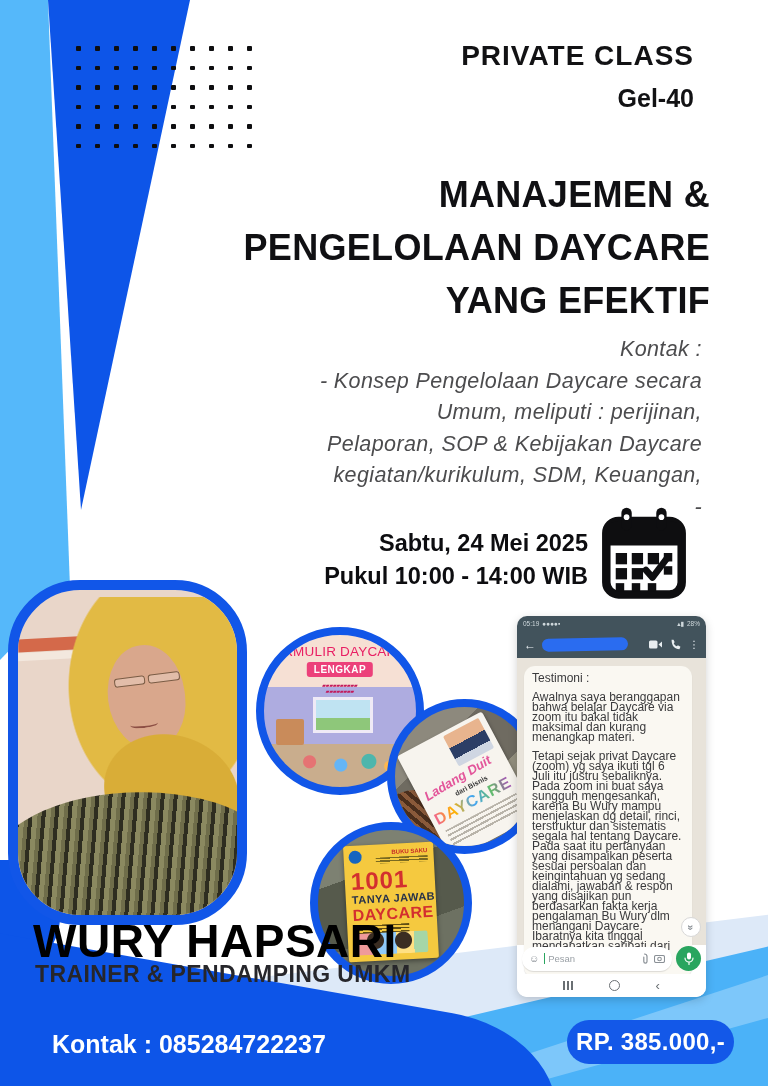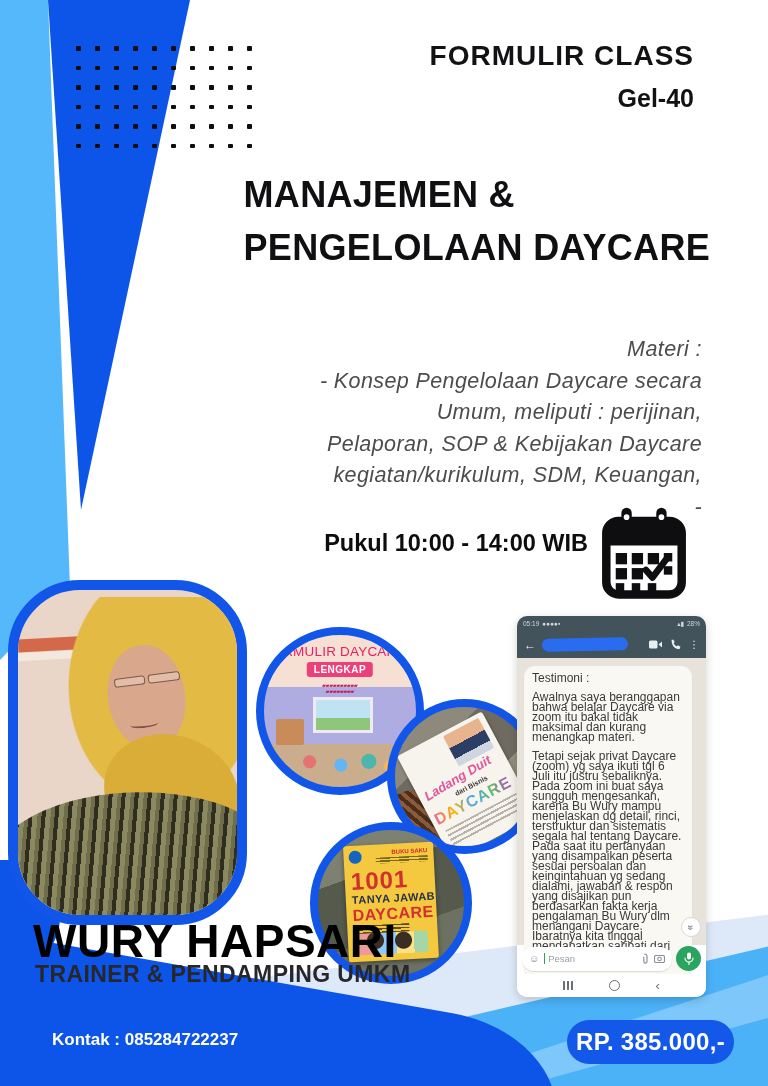--- a/index.html
+++ b/index.html
@@ -13,21 +13,21 @@
   .wedge-darkblue{position:absolute;left:0;top:0;width:200px;height:510px;
     background:#0d55e8;clip-path:polygon(24% 0,95% 0,40.5% 100%);}
   .dots-grid{position:absolute;left:76px;top:46px;display:grid;
     grid-template-columns:repeat(10,19px);grid-auto-rows:19.5px;z-index:3;}
   .dots-grid span{width:4.5px;height:4.5px;background:#0e0e10;border-radius:1px;display:block;}
 
   
   .kicker{position:absolute;right:74px;top:40px;font-size:28px;font-weight:800;
     letter-spacing:1px;color:#121214;}
   .batch{position:absolute;right:74px;top:84px;font-size:25px;font-weight:800;color:#121214;}
-  .title{position:absolute;right:58px;top:168px;text-align:left;color:#101013;
+  .title{position:absolute;right:58px;top:168px;text-align:right;color:#101013;
     font-size:36px;font-weight:800;line-height:53px;letter-spacing:.3px;}
   .materi{position:absolute;right:66px;top:334px;text-align:right;color:#4c4c4e;
     font-style:italic;font-size:21.5px;line-height:31.5px;letter-spacing:.4px;}
 
   
   .schedule{position:absolute;right:180px;top:527px;text-align:right;color:#0d0d10;
     font-size:23.5px;font-weight:700;line-height:33px;}
   .calendar-icon{position:absolute;left:598px;top:504px;width:92px;height:98px;}
 
   
@@ -144,21 +144,21 @@
   .shape-darkblue-bottom{position:absolute;left:-20px;top:930px;width:600px;height:260px;background:#0d55e8;
     transform:rotate(10deg);transform-origin:0 0;border-top-right-radius:120px 90px;z-index:3;}
   .shape-darkblue-corner{position:absolute;left:-40px;top:860px;width:100px;height:112px;background:#0d55e8;
     border-bottom-right-radius:55px;z-index:3;}
 
   
   .trainer-name{position:absolute;left:33px;top:914px;font-size:46px;font-weight:800;color:#000000;
     letter-spacing:.5px;z-index:6;}
   .trainer-role{position:absolute;left:35px;top:961px;font-size:23px;font-weight:600;color:#26262b;
     letter-spacing:.4px;z-index:6;}
-  .contact{position:absolute;left:52px;top:1030px;font-size:17px;font-weight:600;color:#ffffff;z-index:6;}
+  .contact{position:absolute;left:52px;top:1030px;font-size:25px;font-weight:600;color:#ffffff;z-index:6;}
   .price-pill{position:absolute;left:567px;top:1020px;width:167px;height:44px;border-radius:22px;
     background:#1358e8;color:#ffffff;font-size:24px;font-weight:700;display:flex;align-items:center;
     justify-content:center;z-index:6;letter-spacing:.3px;}
 </style>
 </head>
 <body>
 
 <div class="band-lightblue"></div>
 <div class="wedge-darkblue"></div>
 <div class="dots-grid">
@@ -223,38 +223,40 @@
     <span></span>
     <span></span>
   </div>
 
 <div class="band-pale"></div>
 <div class="band-bottomblue"></div>
 <div class="band-bottomblue-stripe"></div>
 <div class="shape-darkblue-corner"></div>
 <div class="shape-darkblue-bottom"></div>
 
-<div class="kicker">FORMULIR CLASS</div>
+<div class="kicker">PRIVATE CLASS</div>
 <div class="batch">Gel-40</div>
 
 <div class="title">
   <div>MANAJEMEN &amp;</div>
   <div>PENGELOLAAN DAYCARE</div>
+  <div>YANG EFEKTIF</div>
 </div>
 
 <div class="materi">
-  <div>Materi :</div>
+  <div>Kontak :</div>
   <div>- Konsep Pengelolaan Daycare secara</div>
   <div>Umum, meliputi :  perijinan,</div>
   <div>Pelaporan, SOP &amp; Kebijakan Daycare</div>
   <div>kegiatan/kurikulum, SDM, Keuangan,</div>
   <div>-</div>
 </div>
 
 <div class="schedule">
+  <div>Sabtu, 24 Mei 2025</div>
   <div>Pukul 10:00 - 14:00 WIB</div>
 </div>
 <svg class="calendar-icon" viewBox="0 0 96 104">
   <rect x="8" y="18" width="80" height="78" rx="13" fill="none" stroke="#0e0e10" stroke-width="9"></rect>
   <path d="M8 31 a13 13 0 0 1 13-13 h54 a13 13 0 0 1 13 13 v13 H8 Z" fill="#0e0e10"></path>
   <rect x="24" y="4" width="11" height="24" rx="5.5" fill="#0e0e10"></rect>
   <rect x="61" y="4" width="11" height="24" rx="5.5" fill="#0e0e10"></rect>
   <circle cx="29.5" cy="14" r="3" fill="#ffffff"></circle>
   <circle cx="66.5" cy="14" r="3" fill="#ffffff"></circle>
   <g fill="#0e0e10">

